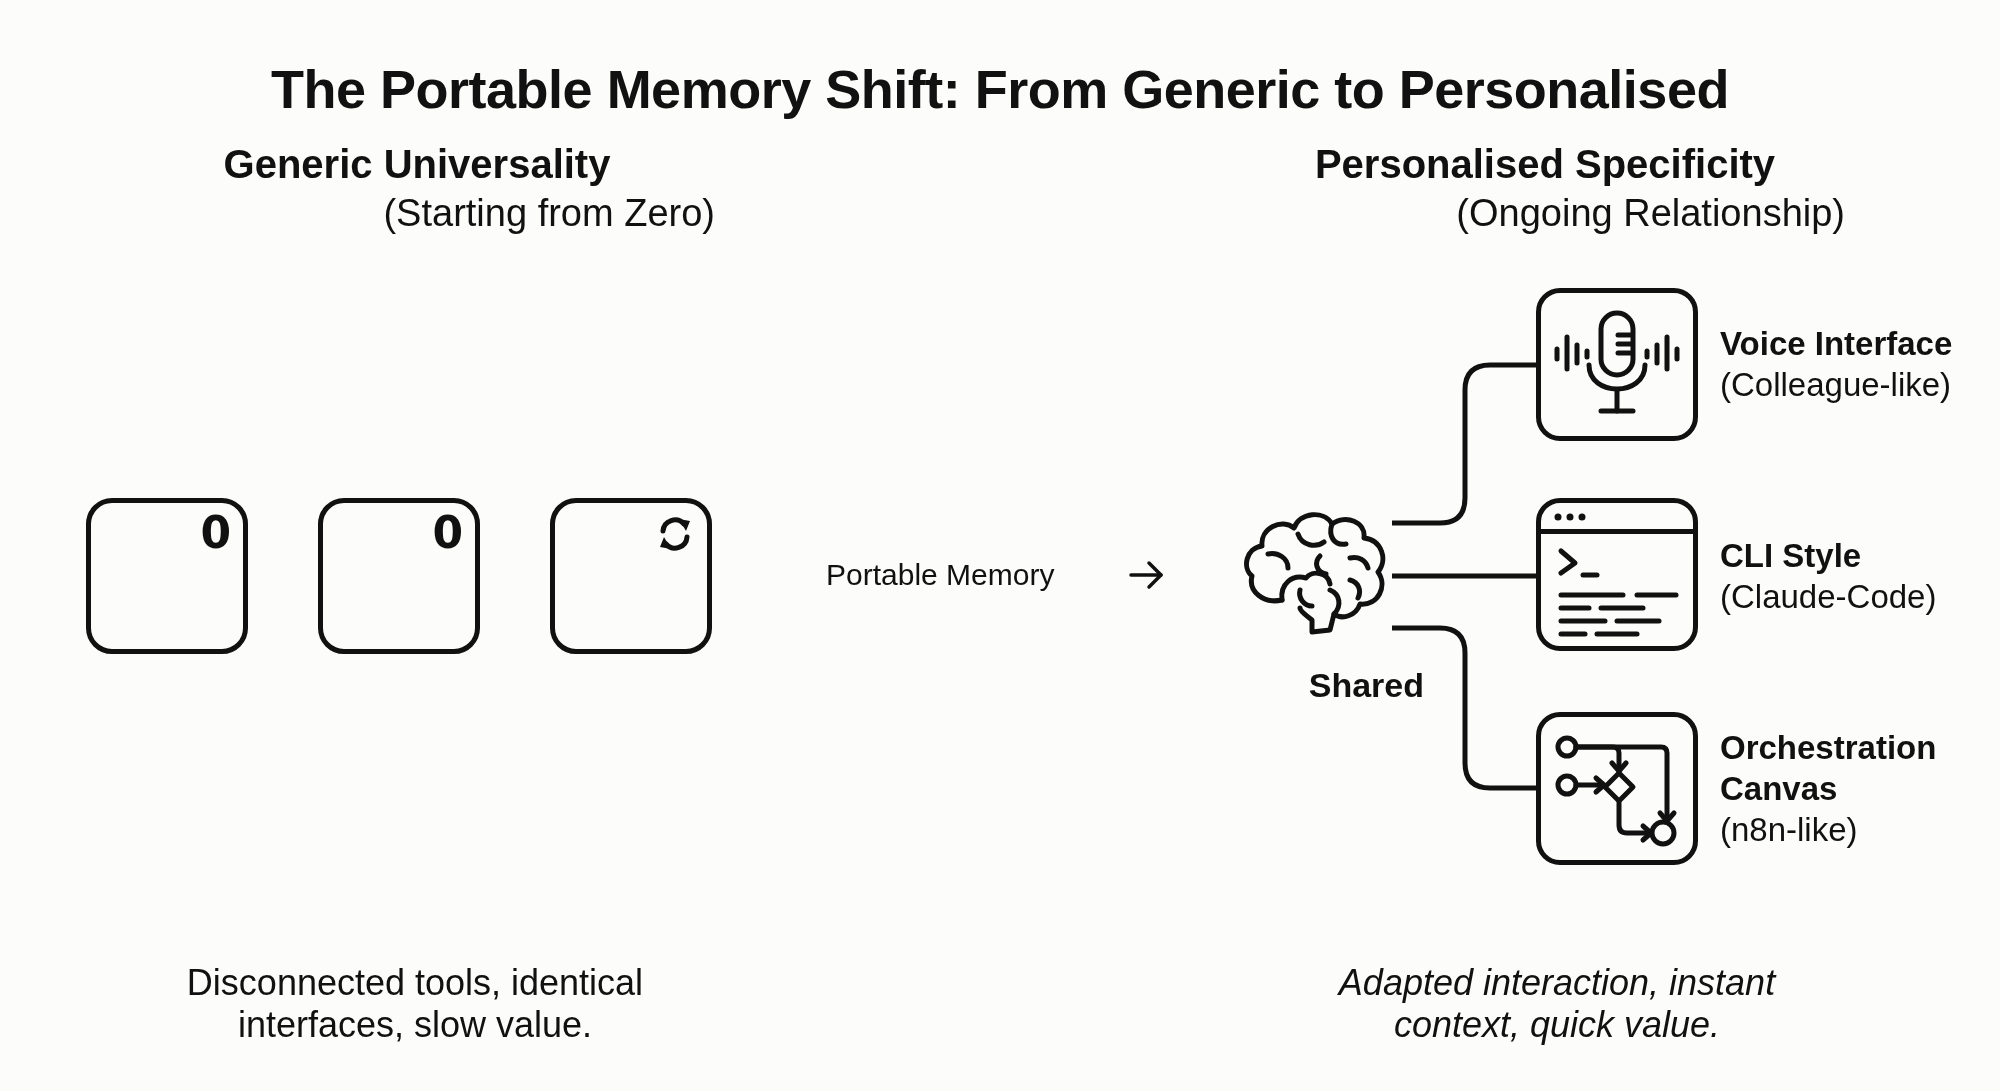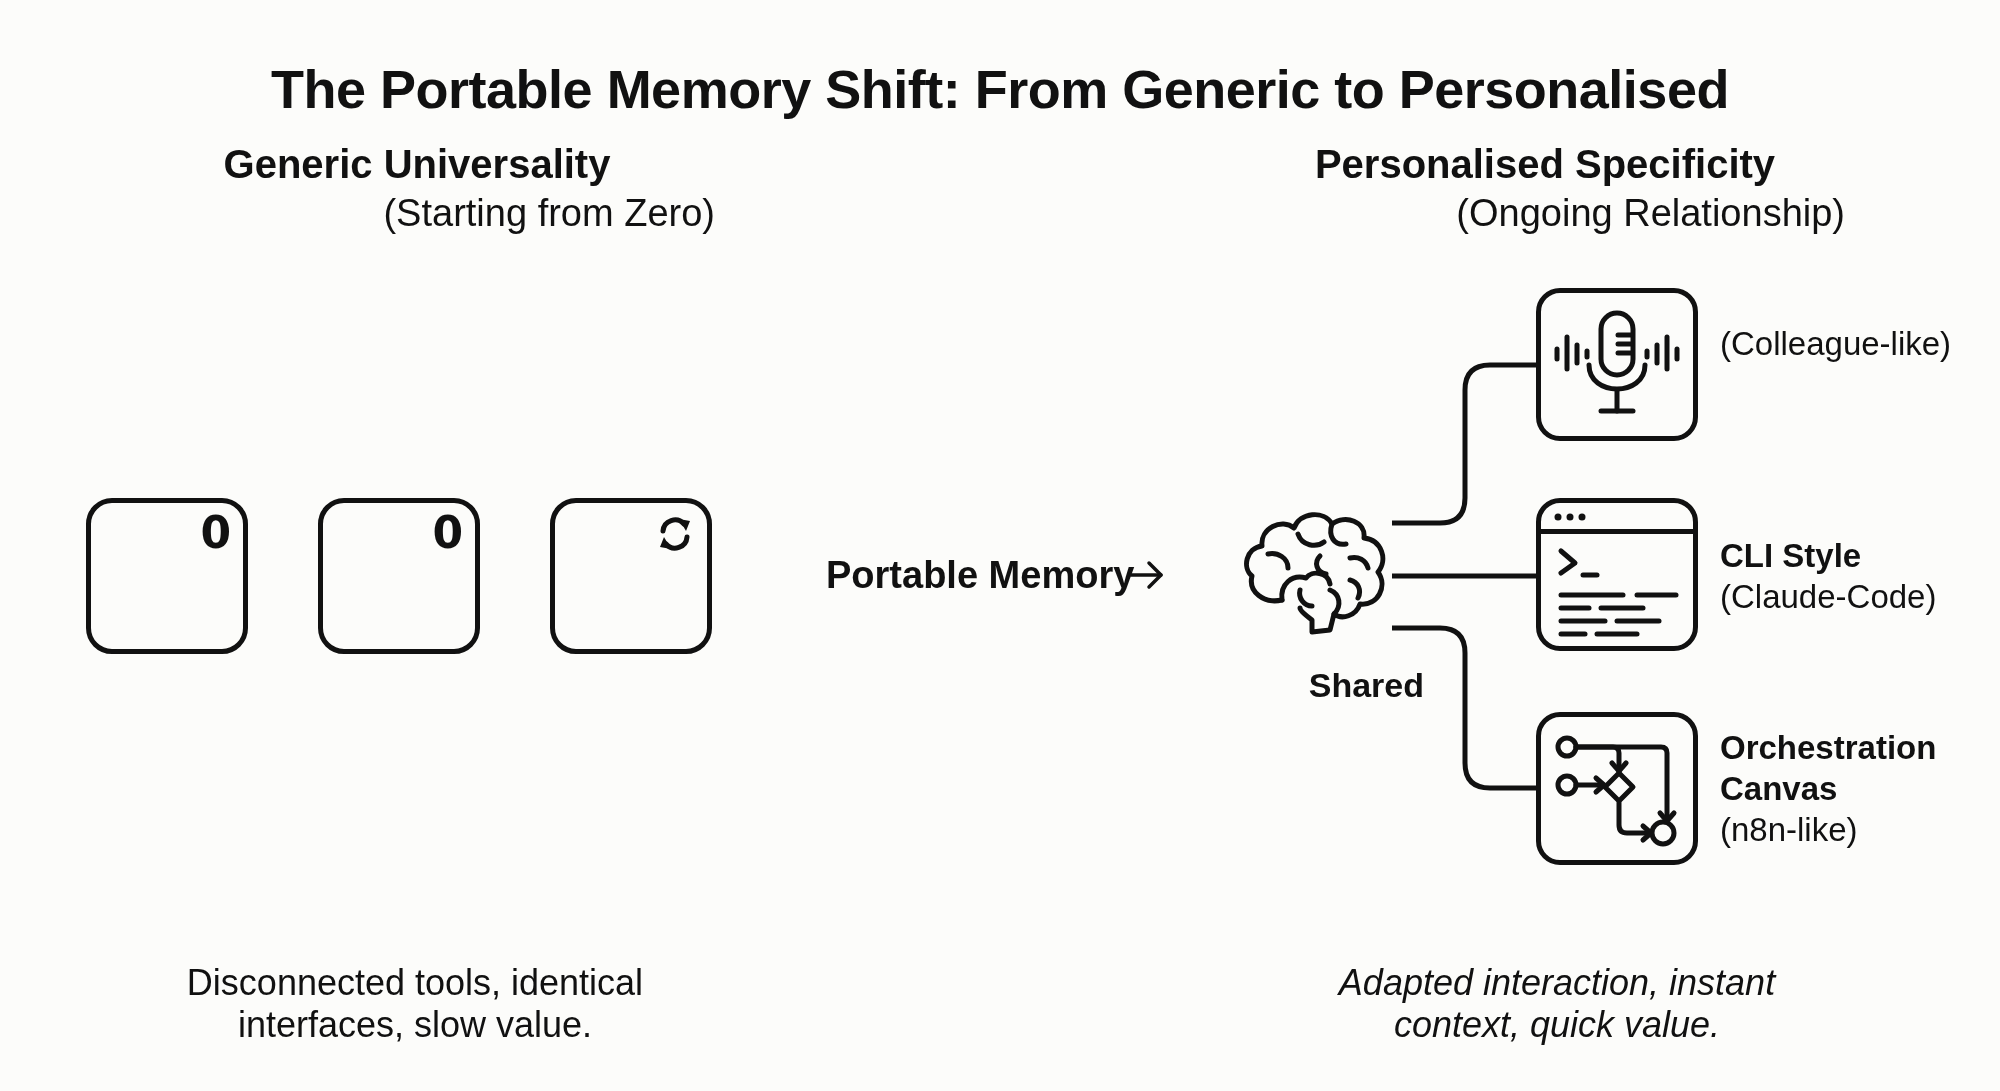--- a/index.html
+++ b/index.html
@@ -47,23 +47,22 @@
     #tool-card-3 { left: 550px; }
     .card-count {
       position: absolute; right: 12px; top: 4px;
       font-size: 44px; font-weight: bold; line-height: 52px;
       font-family: "DejaVu Sans", sans-serif;
     }
     .card-icon { position: absolute; right: 14px; top: 12px; width: 36px; height: 38px; }
 
     #portable-memory-label {
       left: 826px; top: 552px;
-      font-size: 38px; line-height: 46px;
+      font-size: 30px; line-height: 46px;
       white-space: nowrap;
-      font-weight: bold;
     }
     #portable-memory-arrow { left: 1128px; top: 556px; width: 38px; height: 38px; }
 
     #connectors { left: 0; top: 0; width: 2000px; height: 1091px; pointer-events: none; }
 
     #brain-icon { left: 1238px; top: 508px; width: 160px; height: 140px; }
     #shared-memory-label {
       left: 1210px; width: 214px; top: 664px;
       text-align: right;
       font-size: 34px; font-weight: bold; line-height: 42px;
@@ -175,20 +174,21 @@
       <line x1="36" y1="52" x2="36" y2="70"></line>
       <line x1="46" y1="58" x2="46" y2="64"></line>
       <line x1="106" y1="58" x2="106" y2="64"></line>
       <line x1="116" y1="52" x2="116" y2="70"></line>
       <line x1="126" y1="44" x2="126" y2="76"></line>
       <line x1="136" y1="56" x2="136" y2="66"></line>
     </g>
   </svg>
 </div>
 <div id="iface-label-voice" class="abs iface-label">
+  <span class="name">Voice Interface</span>
   <span class="desc">(Colleague-like)</span>
 </div>
 
 <div id="iface-box-cli" class="abs iface-box">
   <svg viewBox="0 0 152 143">
     <g fill="#111">
       <circle cx="17" cy="14" r="3.5"></circle>
       <circle cx="29" cy="14" r="3.5"></circle>
       <circle cx="41" cy="14" r="3.5"></circle>
       <rect x="0" y="26" width="152" height="5"></rect>

